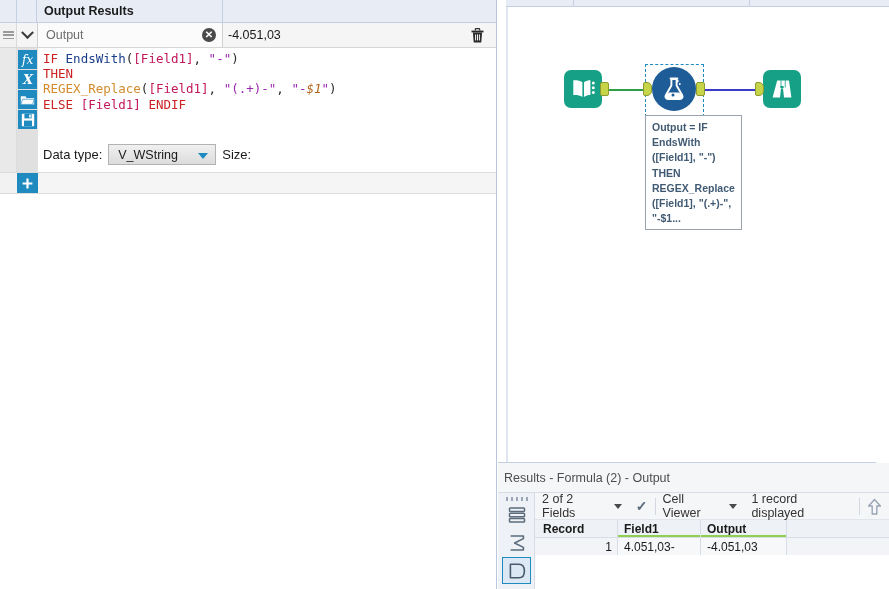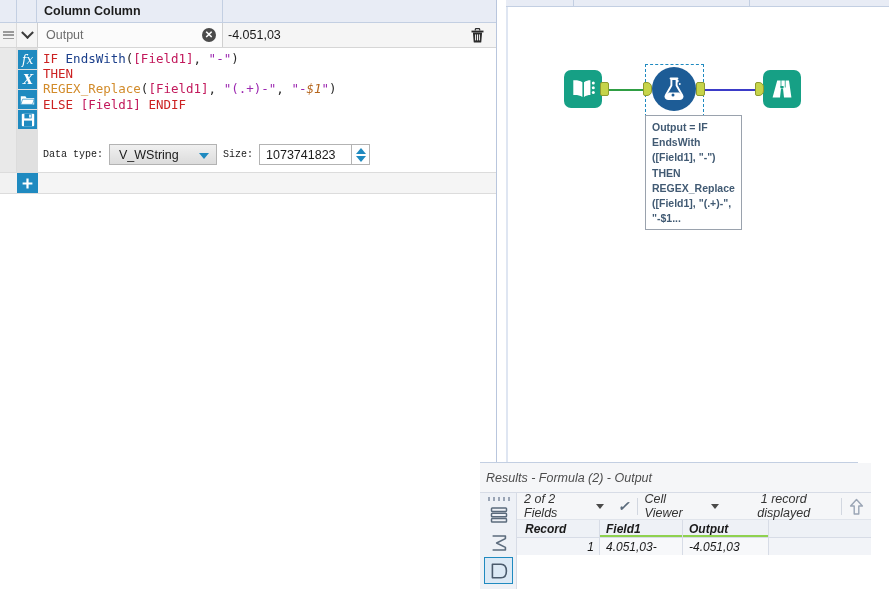--- a/index.html
+++ b/index.html
@@ -130,21 +130,21 @@
   .t-fld  { color:#c2185b; }
   .t-str  { color:#9c27b0; }
   .t-pun  { color:#2b2b2b; }
   .t-var  { color:#b5651d; font-style: italic; }
 
   
   .dtrow {
     position:absolute; left:5px; bottom:7px;
     display:flex; align-items:center; gap:6px;
   }
-  .dtlabel { font-size:10px; color:#1a1a1a;font-family:Liberation Mono, monospace; }
+  .dtlabel { font-size:13px; color:#1a1a1a; }
   .dtselect {
     position:relative; width:108px; height:21px;
     background: linear-gradient(to bottom,#f0f0f0,#dcdcdc);
     border:1px solid #b3b3b3;
     display:flex; align-items:center; padding-left:9px;
     font-size:12.5px; color:#1a1a1a; cursor:pointer;
   }
   .dtselect .caret {
     position:absolute; right:7px; top:50%;
     width:0;height:0;margin-top:-2px;
@@ -225,24 +225,23 @@
     position:absolute;
     background:#ffffff; border:1px solid #9aa2ad;
     font-size:10.5px; line-height:15.2px;
     color:#415a73; font-weight:bold;
     padding:4px 5px 4px 6px;
     white-space:pre-line;
   }
 
   
   #results {
-    position:absolute; left:480px; top:462px; width:378px; height:127px;
+    position:absolute; left:498px; top:462px; width:378px; height:127px;
     background:#f5f6f8;
     border-top:1px solid #c3cfe2;
-    font-style:italic;
   }
   .res-title {
     position:absolute; left:0; top:0; width:391px; height:30px;
     background:#f5f6f8; border-bottom:1px solid #d7dce6;
     display:flex; align-items:center; padding-left:6px;
     font-size:12.5px; color:#4d4d4d;
   }
   .res-railstrip {
     position:absolute; left:0; top:30px; width:37px; height:97px;
     background:#eef1f6; border-right:1px solid #d7dce6;
@@ -260,21 +259,21 @@
     position:absolute; left:37px; top:30px; width:354px; height:27px;
     background:#f5f6f8; border-bottom:1px solid #e0e4eb;
     display:flex; align-items:center; font-size:12.5px; color:#333;
   }
   .tb-item { display:flex; align-items:center; gap:5px; padding:0 7px; cursor:pointer; }
   .tb-caret {
     width:0;height:0;border-left:4px solid transparent;
     border-right:4px solid transparent; border-top:5px solid #4a4a4a;
   }
   .tb-sep { width:1px; height:17px; background:#d2d7e0; }
-  .tb-static { padding:0 7px;text-align:center; }
+  .tb-static { padding:0 7px; }
   .check { color:#5b6b7c; font-size:14px; font-weight:bold; }
 
   
   .res-grid {
     position:absolute; left:37px; top:57px; width:354px; height:70px;
     background:#ef4444;
   }
   .grid-head {
     display:flex; height:18px; background:#eef1f6;
     border-bottom:1px solid #d7dce6;
@@ -305,21 +304,21 @@
 <body>
 
 <div id="root">
 
   <div id="config-panel">
     <div class="cfg-leftedge"></div>
 
     <div class="cfg-header">
       <div class="hdr-gap"></div>
       <div class="hdr-gap2"></div>
-      <div class="hdr-cell" id="hdr-output-col">Column Column</div>
+      <div class="hdr-cell" id="hdr-output-col">Output Results</div>
       <div class="hdr-tail"></div>
     </div>
 
     <div class="name-row">
       <div class="grip">
           <i></i>
         </div>
       <div class="chev-cell">
         <div class="chev"></div>
       </div>
@@ -373,29 +372,20 @@
       <div class="editor-area">
         <div class="code" id="formula-code"><div><span class="t-kw">IF </span><span class="t-fn">EndsWith</span><span class="t-pun">(</span><span class="t-fld">[Field1]</span><span class="t-pun">, </span><span class="t-str">"-"</span><span class="t-pun">)</span></div><div><span class="t-kw">THEN</span></div><div><span class="t-fn2">REGEX_Replace</span><span class="t-pun">(</span><span class="t-fld">[Field1]</span><span class="t-pun">, </span><span class="t-str">"(.+)-"</span><span class="t-pun">, </span><span class="t-str">"-</span><span class="t-var">$1</span><span class="t-str">"</span><span class="t-pun">)</span></div><div><span class="t-kw">ELSE </span><span class="t-fld">[Field1]</span><span class="t-kw"> ENDIF</span></div></div>
 
         <div class="dtrow">
           <span class="dtlabel">Data type:</span>
           <div class="dtselect">
             <span>V_WString</span>
             <span class="caret"></span>
           </div>
           <span class="dtlabel">Size:</span>
-          <div style="display:flex;">
-            <div class="sizebox">
-              <span>1073741823</span>
-            </div>
-            <div class="spin">
-              <span class="up"></span>
-              <span class="dn"></span>
-            </div>
-          </div>
         </div>
       </div>
     </div>
 
     <div class="add-row">
       <div class="add-pad"></div>
       <div class="add-btn">
         <svg width="11" height="11" viewBox="0 0 11 11">
           <path d="M4.4 0.6 h2.2 v3.8 h3.8 v2.2 h-3.8 v3.8 h-2.2 v-3.8 h-3.8 v-2.2 h3.8 z" fill="#ffffff"></path>
         </svg>

